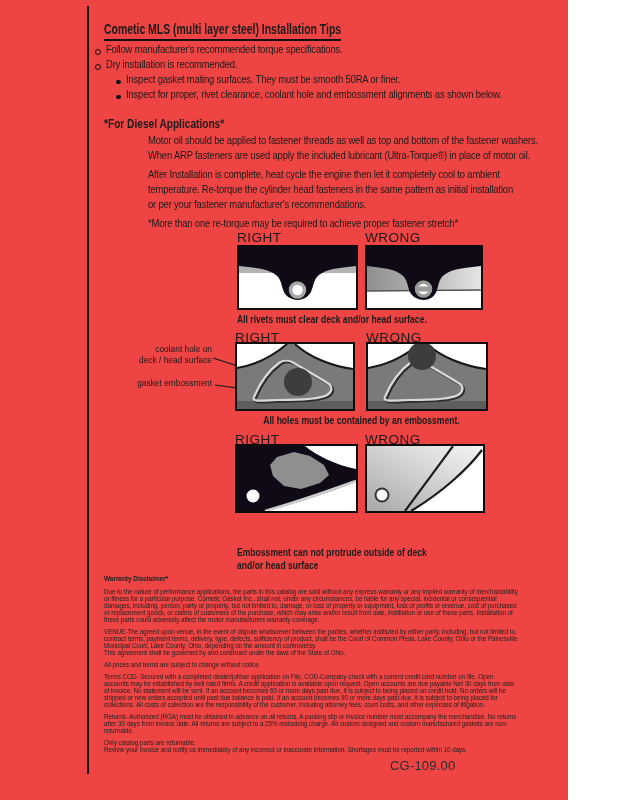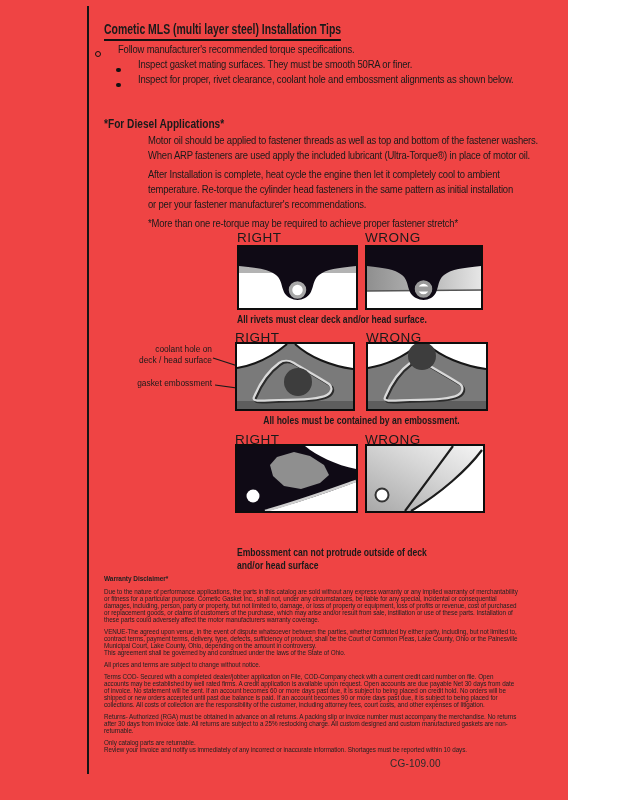--- a/index.html
+++ b/index.html
@@ -6,21 +6,21 @@
   .page{position:relative;width:568px;height:800px;background:#ef4444;overflow:hidden;
         font-family:"Liberation Sans", sans-serif;color:#1a1a1a;}
   .abs{position:absolute;}
   .vrule{position:absolute;left:87px;top:6px;width:2px;height:768px;background:#151515;}
   .title{position:absolute;left:104px;top:21px;font-size:14.5px;font-weight:bold;
          transform:scaleX(0.72);transform-origin:0 0;white-space:nowrap;}
   .title span{border-bottom:2.5px solid #111;padding-bottom:2px;}
   .tx{font-size:10.5px;letter-spacing:-0.2px;transform:scaleX(0.9);transform-origin:0 0;
       white-space:nowrap;display:block;line-height:15px;}
   .list{position:absolute;left:95px;top:42px;}
-  .li{display:flex;align-items:flex-end;height:15px;gap:12px;}
+  .li{display:flex;align-items:center;height:15px;}
   .li .tx{display:inline-block;}
   .b-open{display:inline-block;width:4px;height:4px;border:1.2px solid #111;border-radius:50%;
           margin:5px 5px 0 0;flex:0 0 auto;}
   .b-fill{display:inline-block;width:4.5px;height:4.5px;background:#111;border-radius:50%;
           margin:5px 5px 0 21px;flex:0 0 auto;}
   .h2{position:absolute;left:104px;top:116px;font-size:13px;font-weight:bold;
       transform:scaleX(0.78);transform-origin:0 0;white-space:nowrap;}
   .para{position:absolute;left:104px;margin-left:44px;}
   .dlabel{position:absolute;text-align:left;white-space:nowrap;}
   .panel{position:absolute;border:2px solid #0d0d0d;background:#fff;}
@@ -28,37 +28,41 @@
   .cap{font-size:11px;font-weight:bold;transform:scaleX(0.78);transform-origin:0 0;
        white-space:nowrap;line-height:13px;}
   .cap-center{transform-origin:50% 0;text-align:center;}
   .callout{position:absolute;left:100px;width:112px;text-align:right;font-size:9.5px;
            line-height:11px;transform:scaleX(0.88);transform-origin:100% 0;white-space:nowrap;}
   .disc{position:absolute;left:104px;top:575px;width:414px;font-size:6.3px;line-height:7px;
         letter-spacing:-0.05px;color:#222;}
   .disc .dh{font-weight:bold;font-size:6.5px;margin:0 0 6px 0;}
   .disc p{margin:0 0 5px 0;}
   .disc p.tight{margin-bottom:0;}
-  .code{position:absolute;left:390px;top:758px;font-size:10px;letter-spacing:0.2px;color:#2b2b2b;}
+  .code{position:absolute;left:390px;top:758px;font-size:13px;letter-spacing:0.2px;color:#2b2b2b;}
 </style>
 </head>
 <body>
 
 <div class="page">
 
   <div class="vrule"></div>
 
   <div class="title">
     <span>Cometic MLS (multi layer steel) Installation Tips</span>
   </div>
 
   <div class="list">
     <div class="li">
       <span class="b-open"></span>
       <span class="tx">Follow manufacturer's recommended torque specifications.</span>
+    </div>
+    <div class="li">
+      <span class="b-open"></span>
+      <span class="tx">Dry installation is recommended.</span>
     </div>
     <div class="li">
       <span class="b-fill"></span>
       <span class="tx">Inspect gasket mating surfaces.  They must be smooth 50RA or finer.</span>
     </div>
     <div class="li">
       <span class="b-fill"></span>
       <span class="tx">Inspect for proper, rivet clearance, coolant hole and embossment alignments as shown below.</span>
     </div>
   </div>

